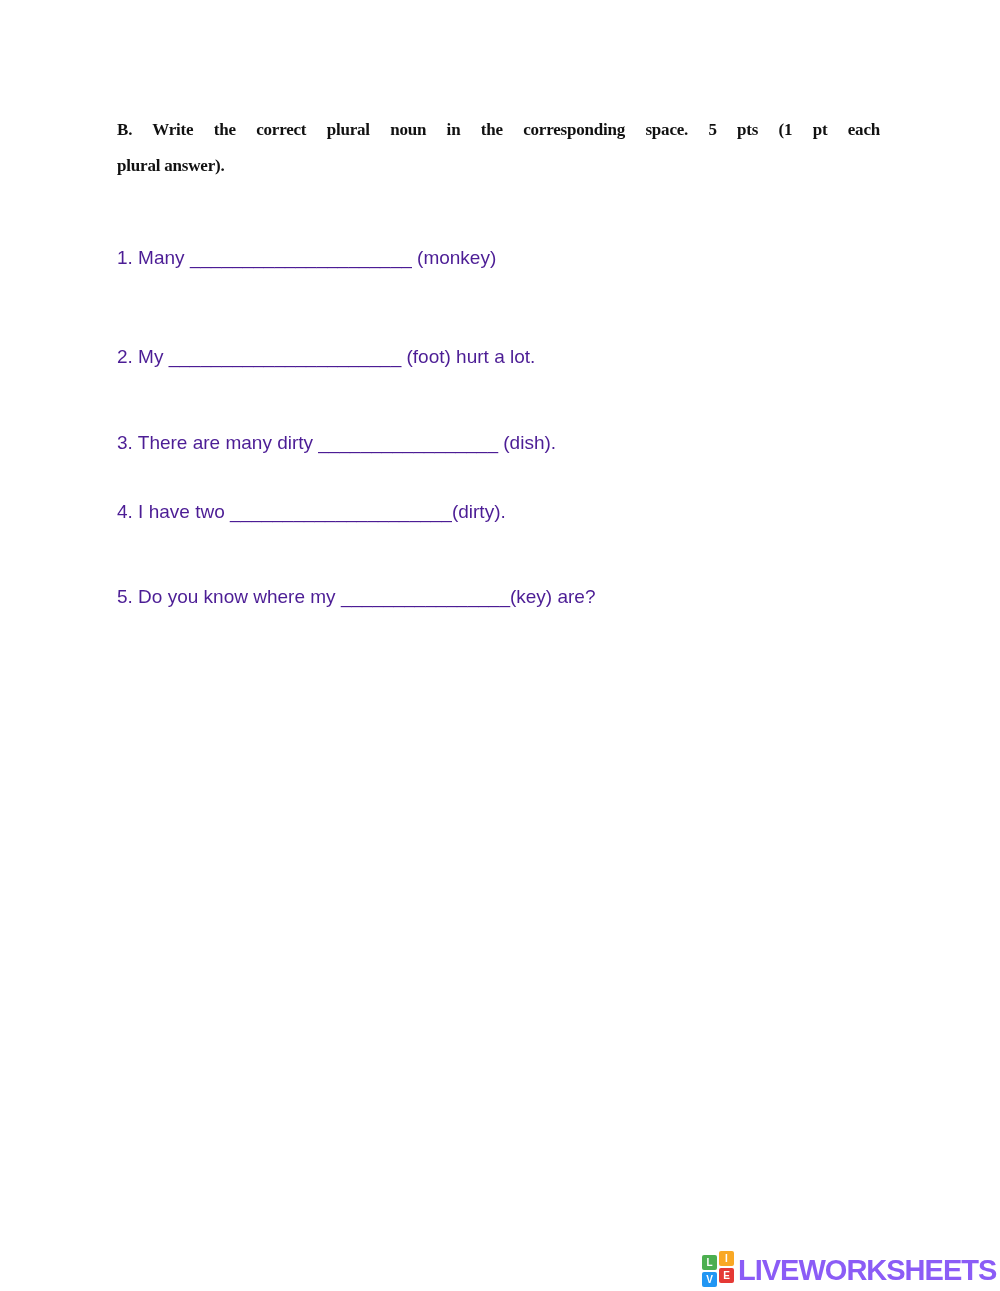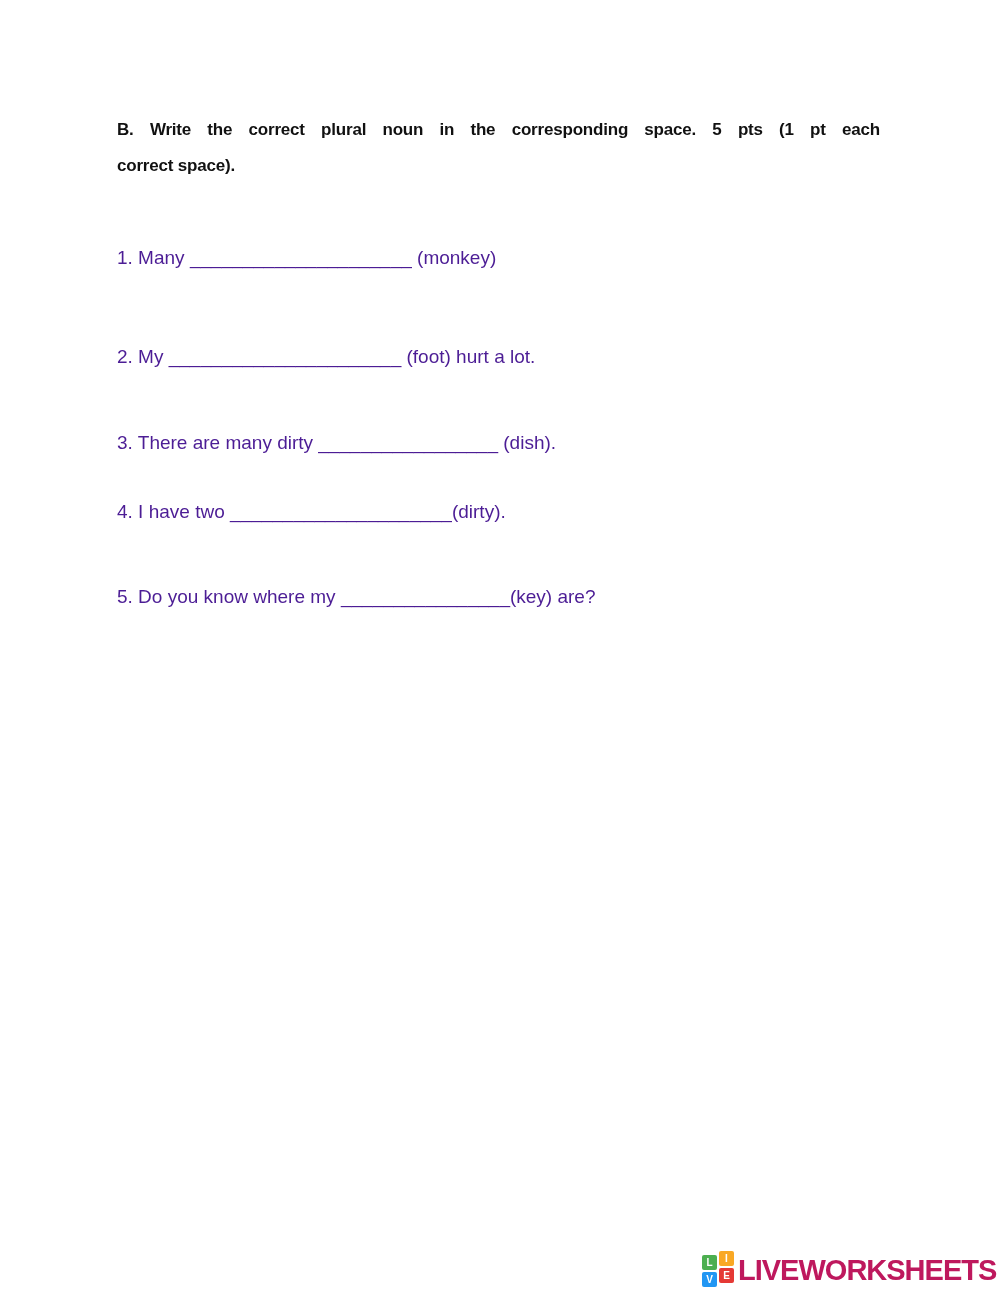--- a/index.html
+++ b/index.html
@@ -23,20 +23,21 @@
   .heading {
     position: absolute;
     left: 117px;
     top: 112px;
     width: 763px;
     font-weight: bold;
     font-size: 17px;
     letter-spacing: -0.2px;
     line-height: 36px;
     color: #111111;
+    font-family: Liberation Serif, serif;
   }
   .heading-line1 {
     text-align: justify;
     text-align-last: justify;
   }
   .heading-line2 {
     text-align: left;
   }
   .item {
     position: absolute;
@@ -91,36 +92,36 @@
     white-space: nowrap;
   }
 </style>
 </head>
 <body>
 
 <div class="page">
 
   <div class="heading">
     <div class="heading-line1">B. Write the correct plural noun in the corresponding space.  5 pts (1 pt each</div>
-    <div class="heading-line2">correct space).</div>
+    <div class="heading-line2">plural answer).</div>
   </div>
 
   <div class="item" style="top:246px"><span>1. Many </span><span class="blank">_____________________</span><span> (monkey)</span></div>
 
   <div class="item" style="top:345px"><span>2. My </span><span class="blank">______________________</span><span> (foot) hurt a lot.</span></div>
 
   <div class="item" style="top:431px"><span>3. There are many dirty </span><span class="blank">_________________</span><span> (dish).</span></div>
 
   <div class="item" style="top:500px"><span>4. I have two </span><span class="blank">_____________________</span><span>(dirty).</span></div>
 
   <div class="item" style="top:585px"><span>5. Do you know where my </span><span class="blank">________________</span><span>(key) are?</span></div>
 
   <div class="footer-logo">
     <div class="logo-grid">
       <span class="logo-tile col-left" style="background-color: rgb(76, 175, 80);">L</span>
       <span class="logo-tile col-right" style="background-color: rgb(249, 168, 37);">I</span>
       <span class="logo-tile col-left" style="background-color: rgb(33, 150, 243);">V</span>
       <span class="logo-tile col-right" style="background-color: rgb(229, 57, 53);">E</span>
     </div>
-    <span class="wordmark" style="color: #be185d;">LIVEWORKSHEETS</span>
+    <span class="wordmark" style="color: #8b5cf6;">LIVEWORKSHEETS</span>
   </div>
 
 </div>
 
 </body></html>

